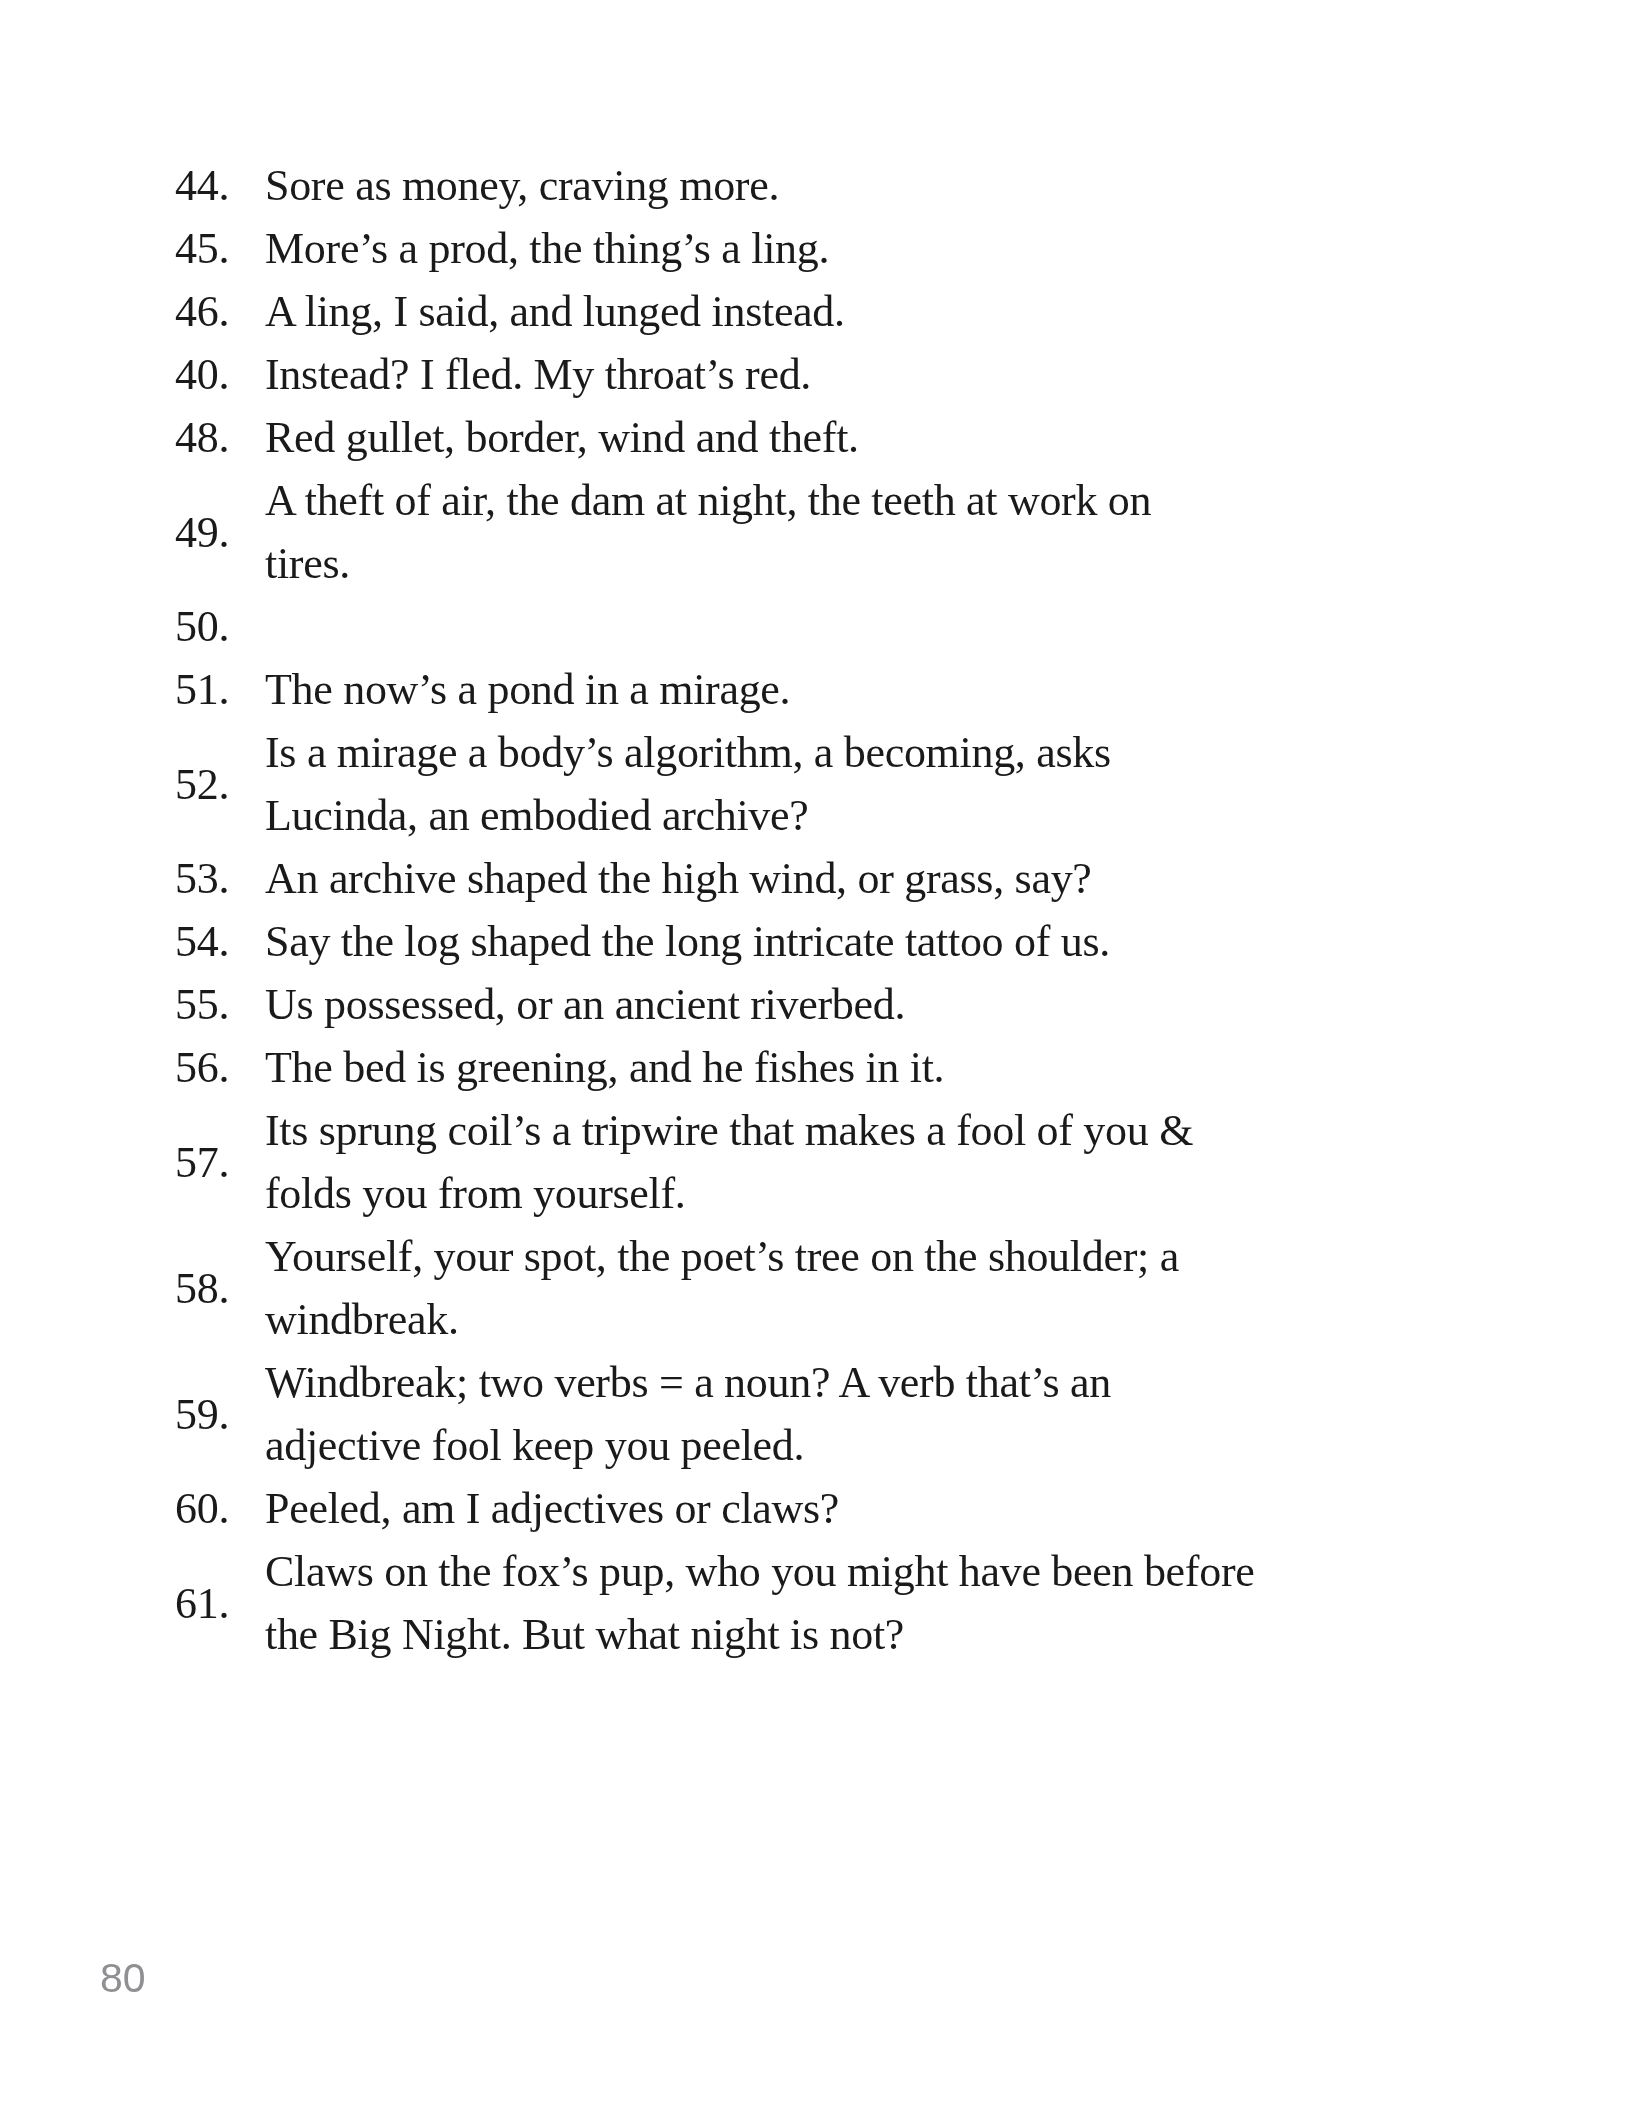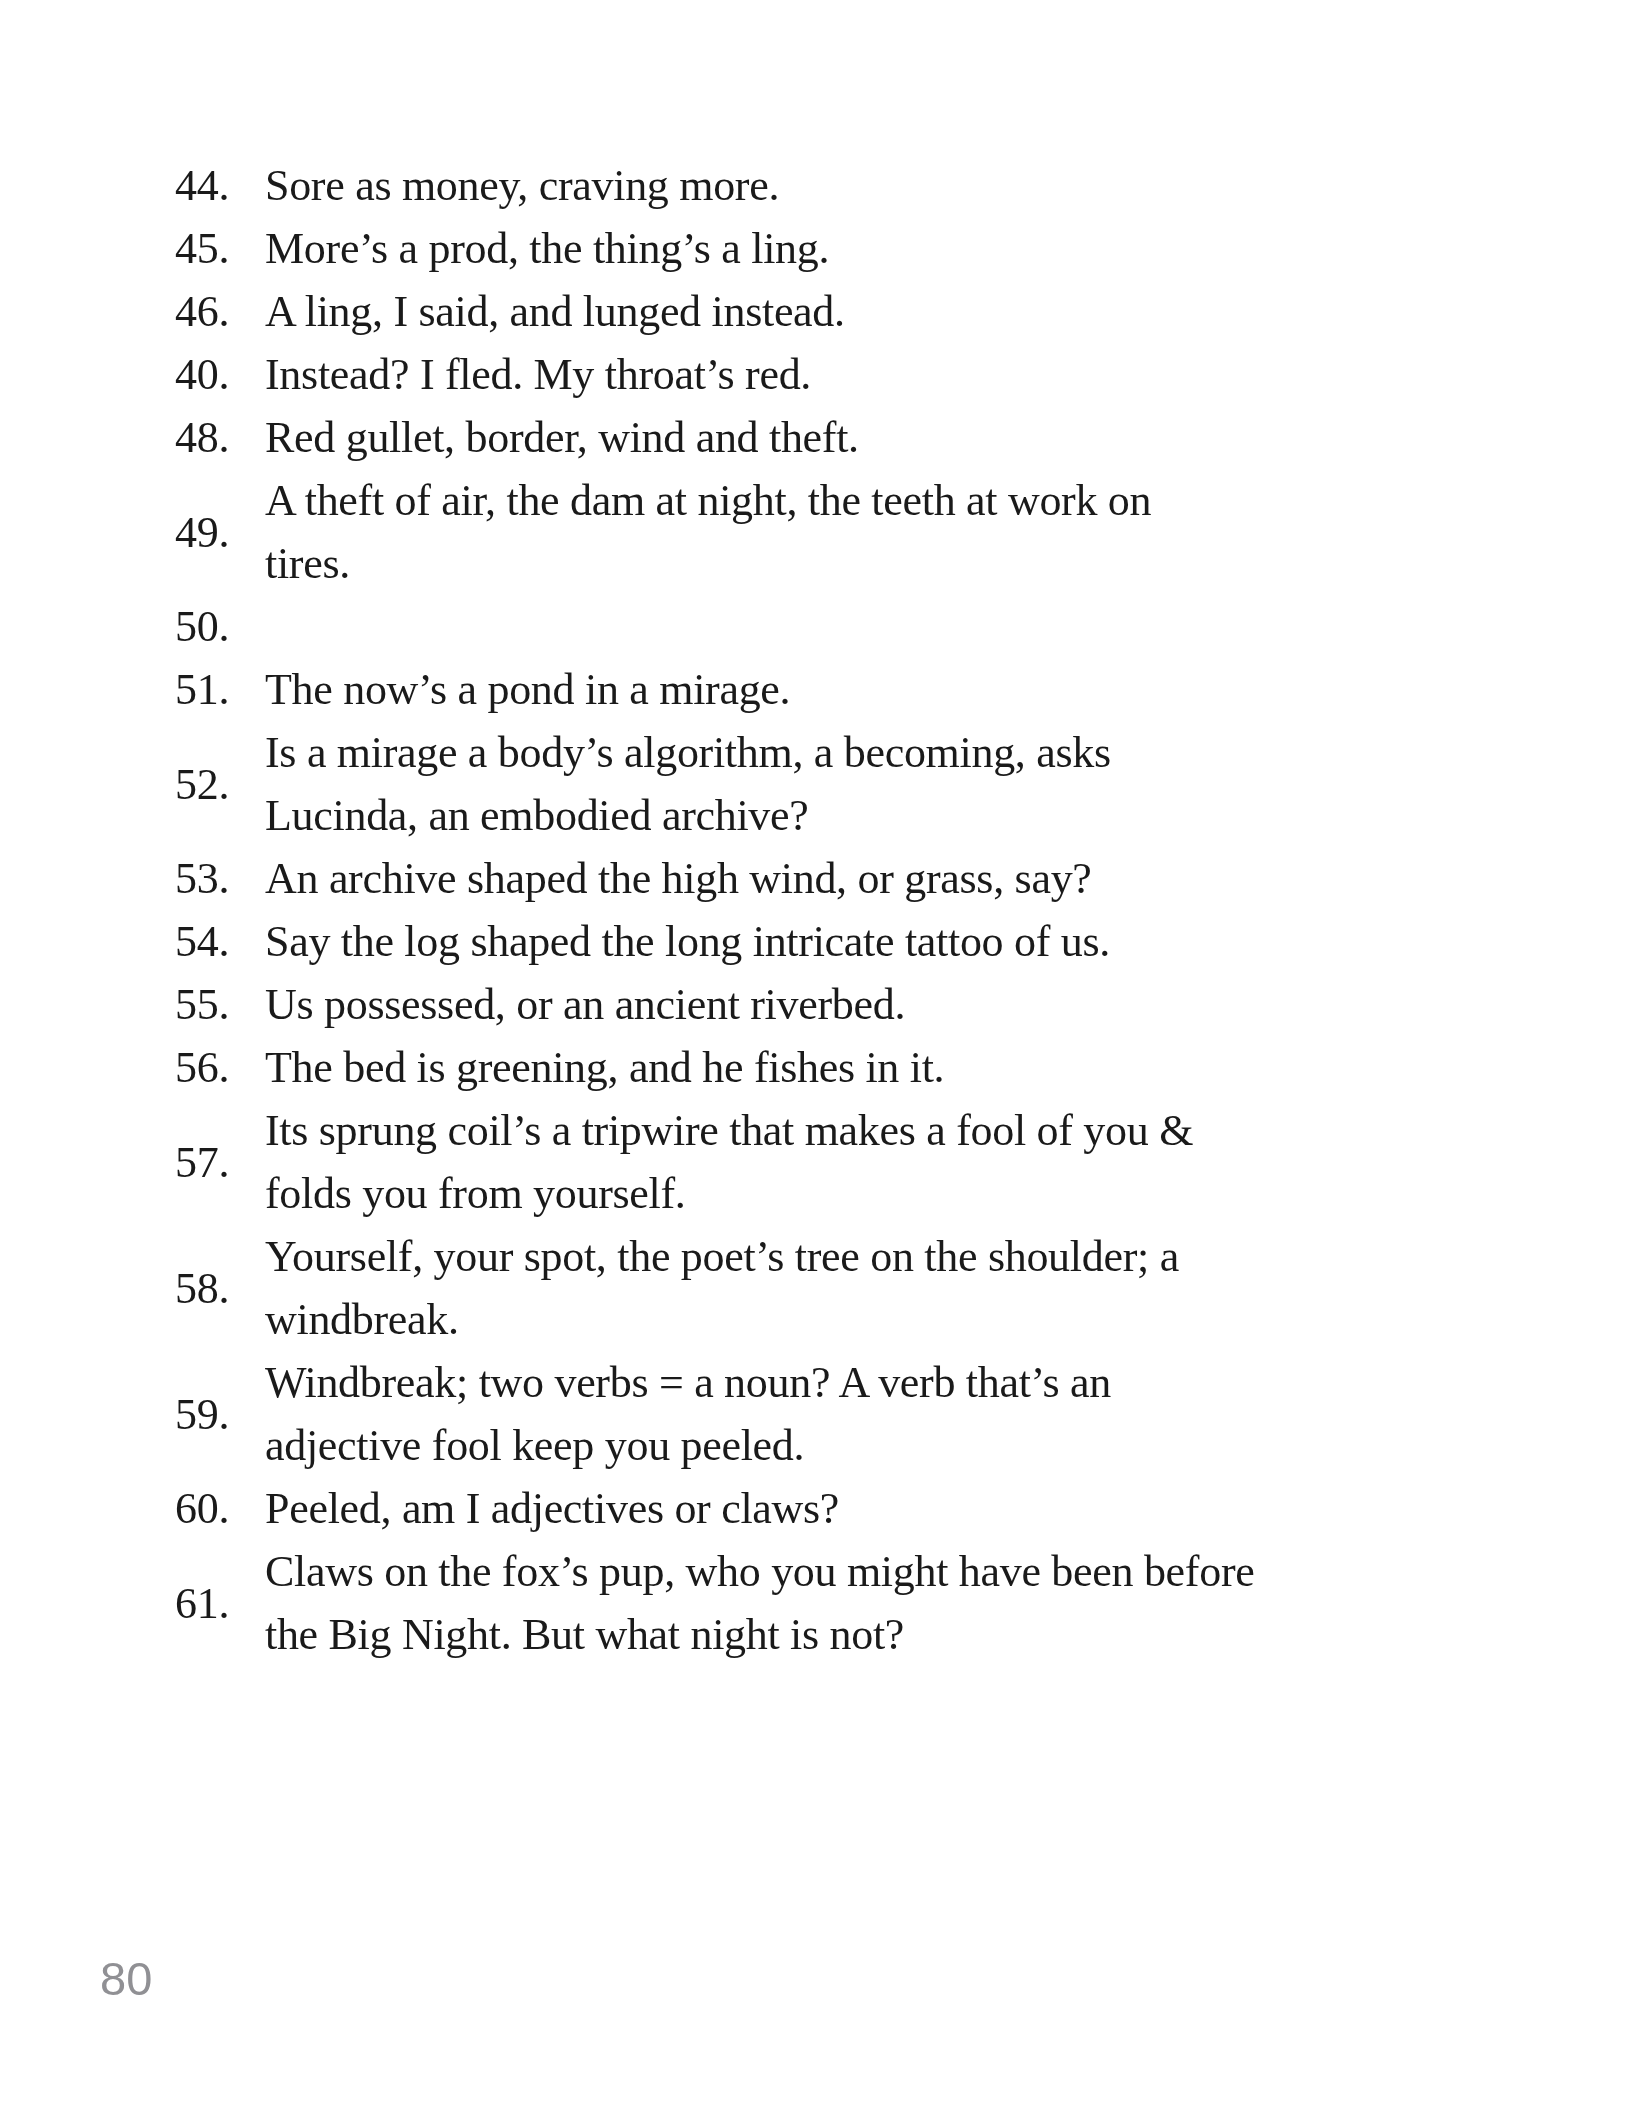--- a/index.html
+++ b/index.html
@@ -41,21 +41,21 @@
     font-size: 44px;
     line-height: 63px;
     letter-spacing: -0.3px;
     white-space: nowrap;
   }
   .page-number {
     position: absolute;
     left: 100px;
     top: 1958px;
     font-family: "Liberation Sans", sans-serif;
-    font-size: 47px;
+    font-size: 41px;
     line-height: 41px;
     font-weight: 400;
     color: #909094;
   }
 </style>
 </head>
 <body>
 
 <div class="page">
 

